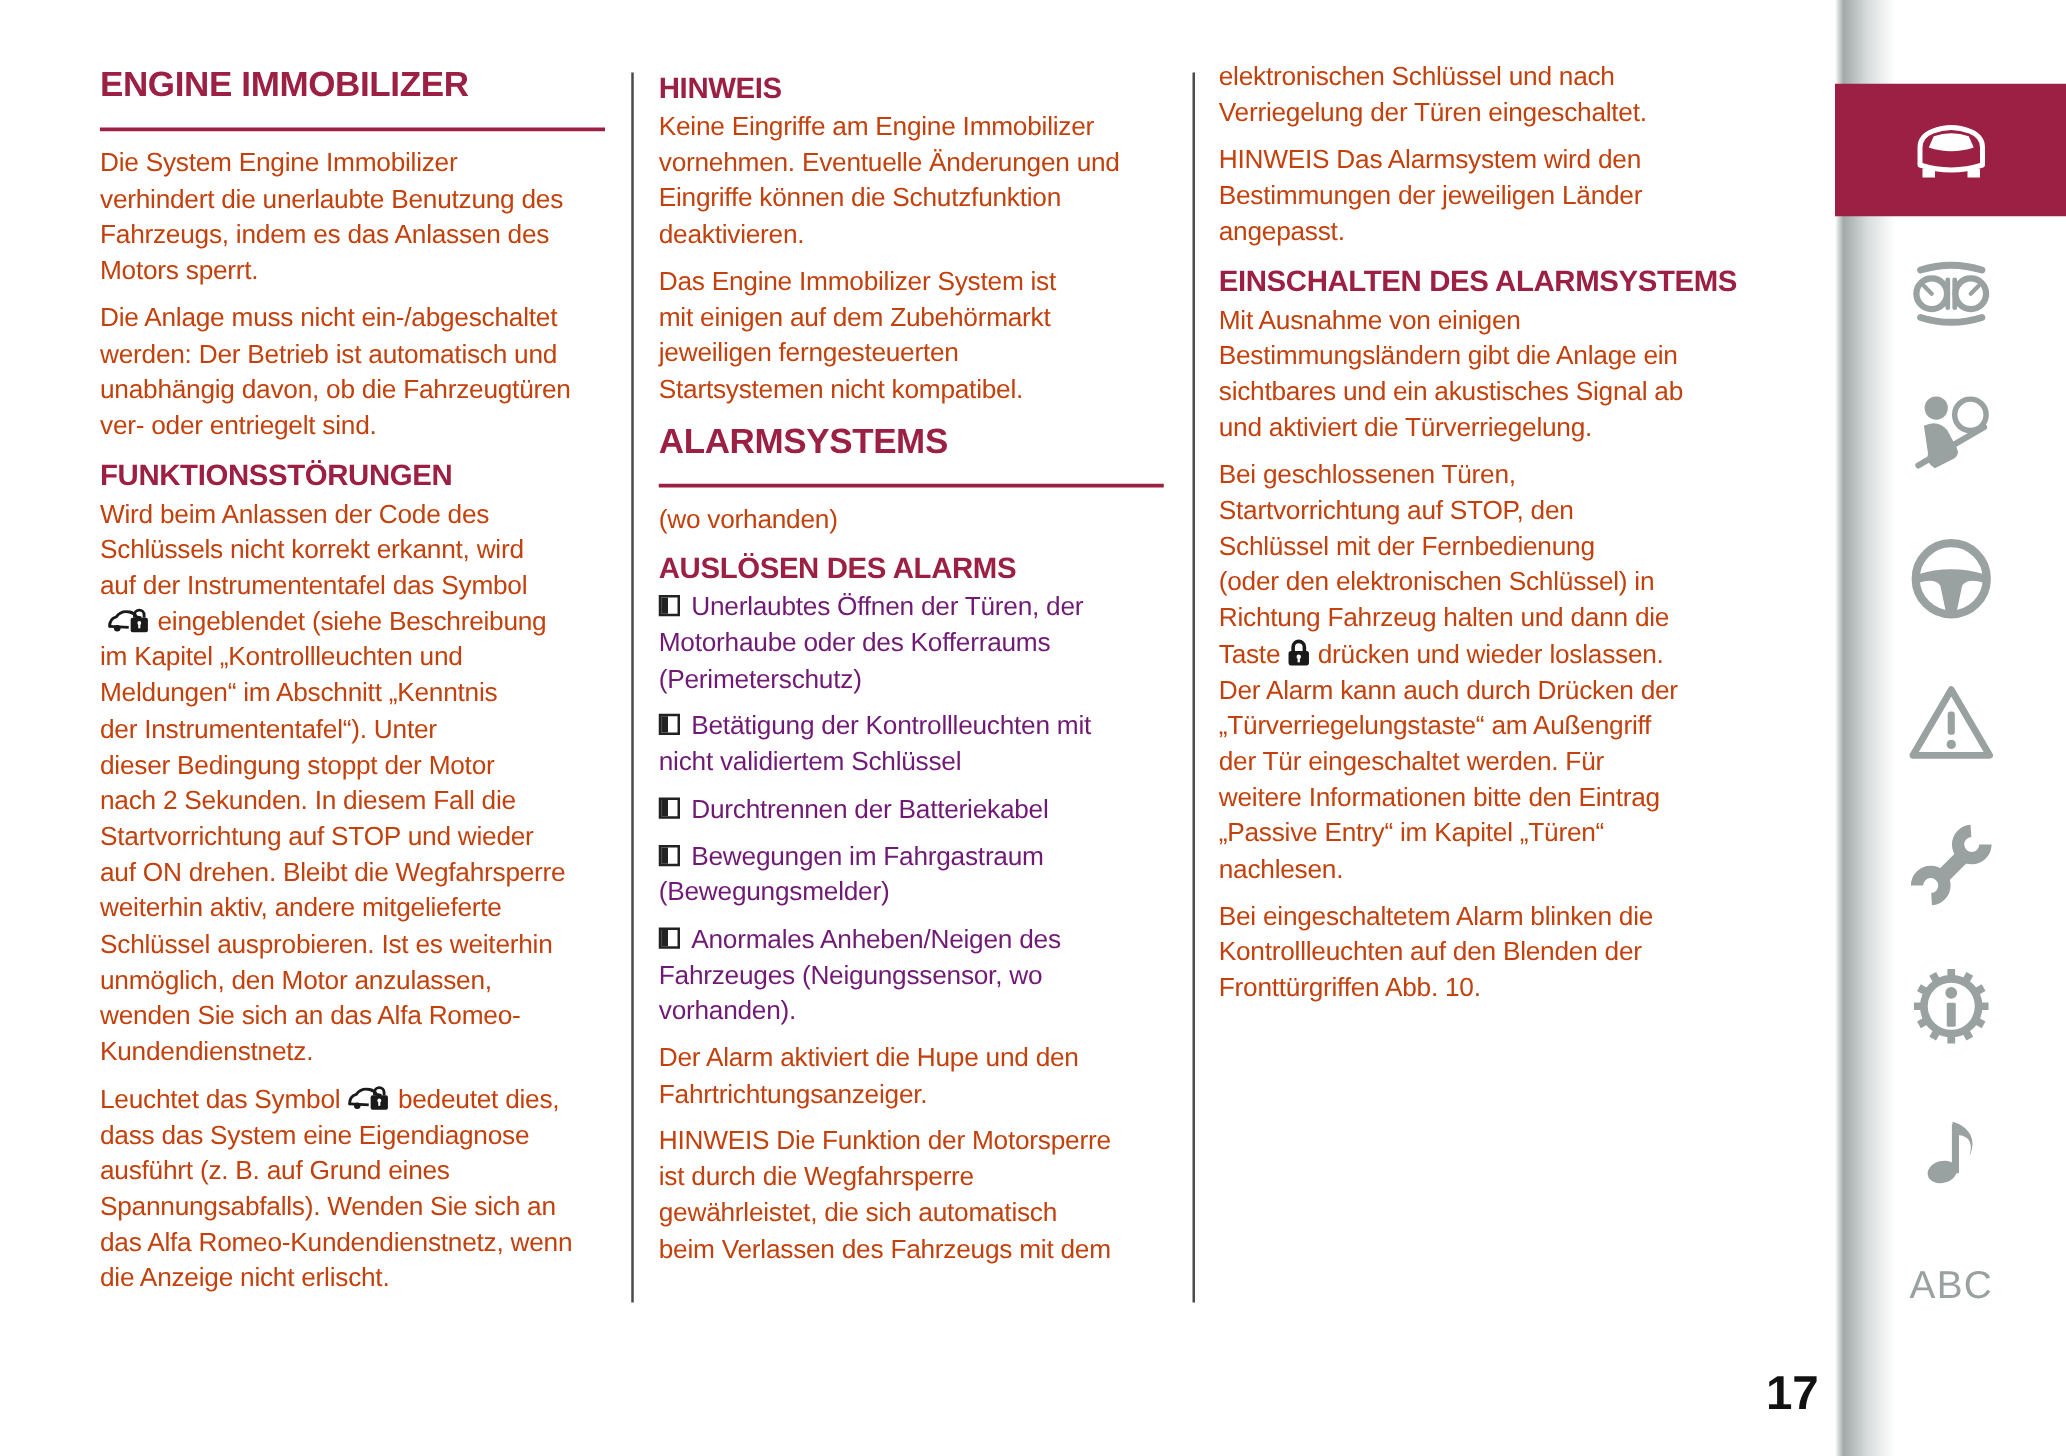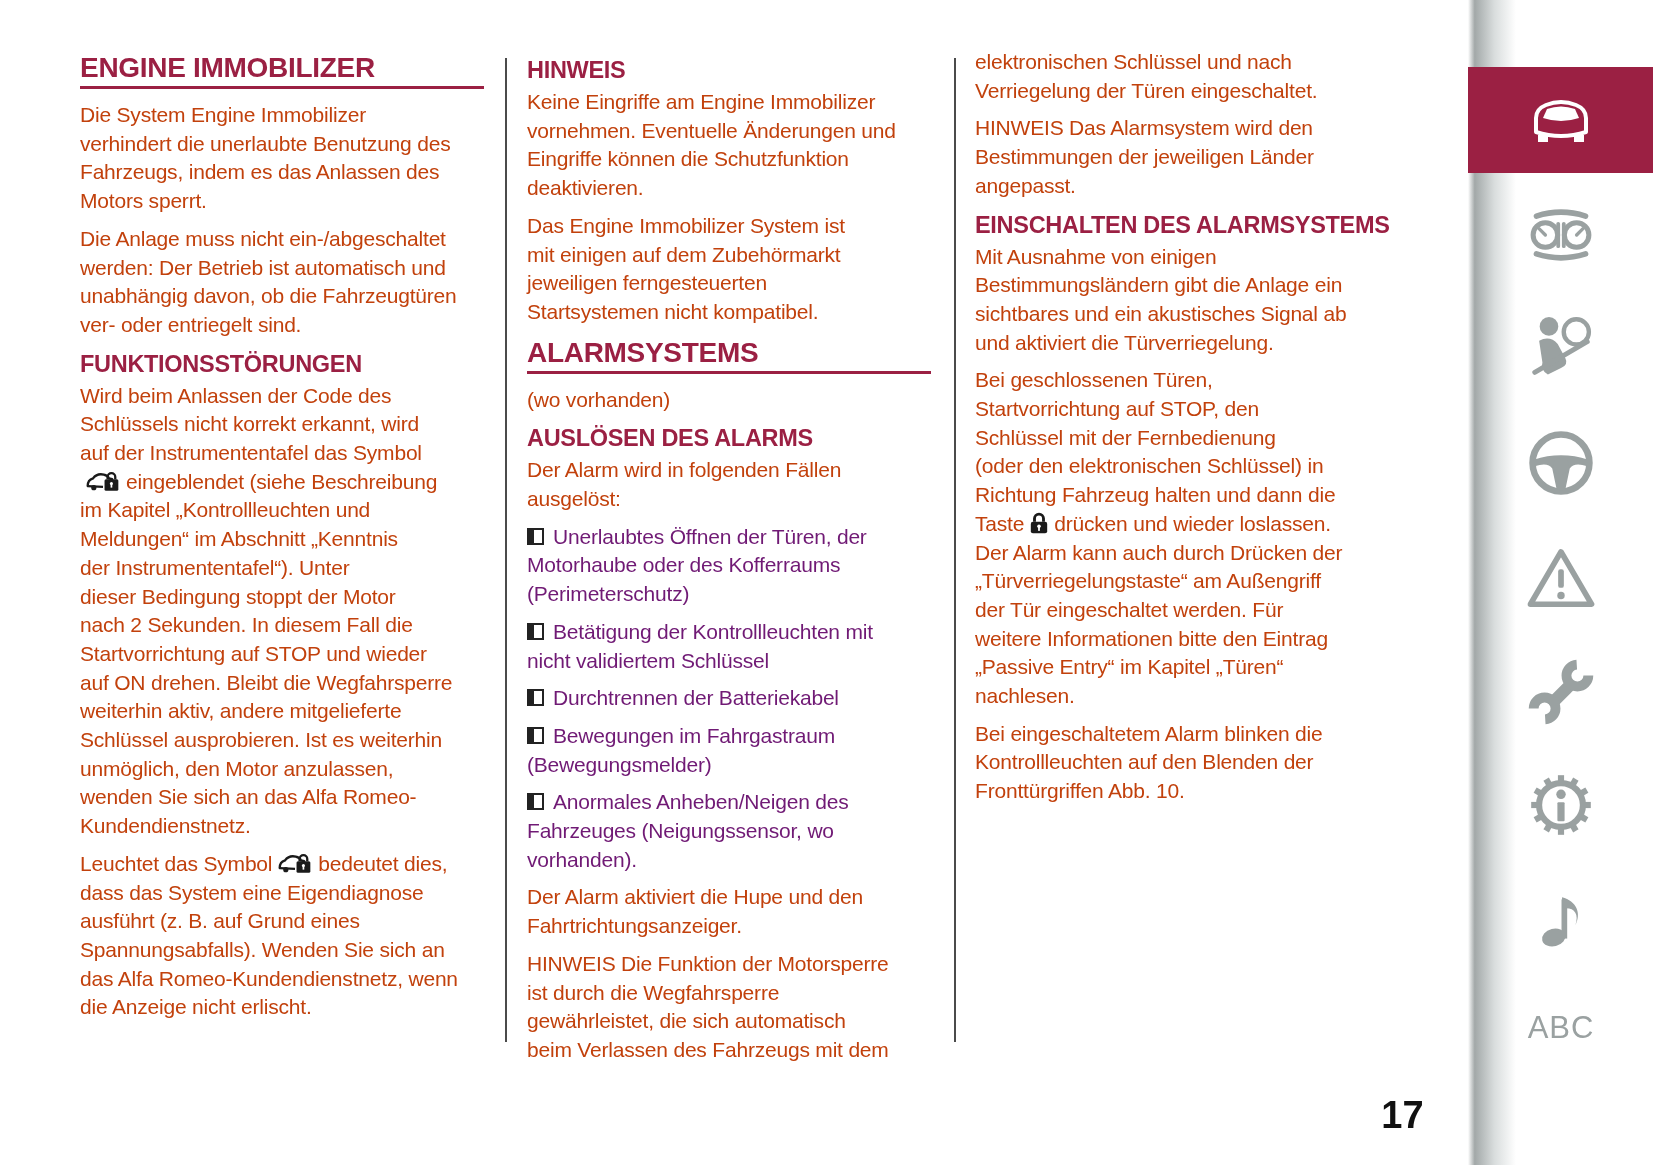--- a/index.html
+++ b/index.html
@@ -6,21 +6,21 @@
   .page{position:relative;width:1653px;height:1165px;background:#ffffff;overflow:hidden;
         font-family:"Liberation Sans",sans-serif;color:#2d2d2d;}
   
   .col{position:absolute;}
   .col1{left:80px;top:52px;width:404px;}
   .col2{left:527px;top:55px;width:404px;}
   .col3{left:975px;top:48px;width:420px;}
   .vrule{position:absolute;width:2px;background:#4b4b4b;top:58px;height:984px;}
   .vrule.r1{left:505px;}
   .vrule.r2{left:954px;}
-  h1.section{font-size:28px;line-height:32px;margin:0 0 12px 0;padding-bottom:2px;
+  h1.section{font-size:28px;line-height:32px;margin:0 0 12px 0;padding-bottom:18px;
              font-weight:bold;letter-spacing:-0.3px;color:#9B2043;border-bottom:3px solid #9B2043;}
   h1.section.mt{margin-top:10px;}
   h2.sub{font-size:23.5px;line-height:30px;margin:8px 0 3px 0;font-weight:bold;
          letter-spacing:-0.3px;color:#9B2043;}
   p.body{margin:0 0 9px 0;font-size:21px;line-height:28.7px;letter-spacing:-0.2px;
          white-space:pre;color:#c2410c;}
   .li{margin:0 0 9px 0;font-size:21px;line-height:28.7px;letter-spacing:-0.2px;
       white-space:pre;color:#701a75;}
   .bullet{display:inline-block;width:13px;height:13px;border:2px solid #222;
           background:linear-gradient(to right,#222 0 5px,transparent 5px);
@@ -28,21 +28,21 @@
   .inline-icon{display:inline-block;vertical-align:-4px;margin:0 6px;}
   
   .edge-shadow{position:absolute;left:1468px;top:0;width:48px;height:1165px;
                background:linear-gradient(to right,#ffffff 0%,#a2a8a8 14%,#d9dddd 55%,#ffffff 100%);}
   .tab-active{position:absolute;left:1468px;top:67px;width:185px;height:106px;background:#9B2043;
               display:flex;align-items:center;justify-content:center;}
   .side-icon{position:absolute;left:1524px;width:74px;height:74px;display:flex;
              align-items:center;justify-content:center;}
   .abc{position:absolute;left:1514px;top:1010px;width:94px;text-align:center;
        font-size:31px;font-weight:normal;color:#9aa1a1;letter-spacing:1px;}
-  .page-num{position:absolute;left:1350px;top:1094px;width:105px;text-align:center;
+  .page-num{position:absolute;left:1350px;top:1094px;width:105px;text-align:right;
             font-size:38px;font-weight:bold;color:#111;}
   svg{display:block;}
 </style>
 </head>
 <body>
 
 <div class="page">
 
   <div class="col col1">
     <h1 class="section">ENGINE IMMOBILIZER</h1>
@@ -103,22 +103,20 @@
 vornehmen. Eventuelle Änderungen und
 Eingriffe können die Schutzfunktion
 deaktivieren.</p>
     <p class="body">Das Engine Immobilizer System ist
 mit einigen auf dem Zubehörmarkt
 jeweiligen ferngesteuerten
 Startsystemen nicht kompatibel.</p>
     <h1 class="section mt">ALARMSYSTEMS</h1>
     <p class="body">(wo vorhanden)</p>
     <h2 class="sub">AUSLÖSEN DES ALARMS</h2>
-    <p class="body">Der Alarm wird in folgenden Fällen
-ausgelöst:</p>
     <div class="li"><span class="bullet"></span><span>Unerlaubtes Öffnen der Türen, der
 Motorhaube oder des Kofferraums
 (Perimeterschutz)</span></div>
     <div class="li"><span class="bullet"></span><span>Betätigung der Kontrollleuchten mit
 nicht validiertem Schlüssel</span></div>
     <div class="li"><span class="bullet"></span><span>Durchtrennen der Batteriekabel</span></div>
     <div class="li"><span class="bullet"></span><span>Bewegungen im Fahrgastraum
 (Bewegungsmelder)</span></div>
     <div class="li"><span class="bullet"></span><span>Anormales Anheben/Neigen des
 Fahrzeuges (Neigungssensor, wo

